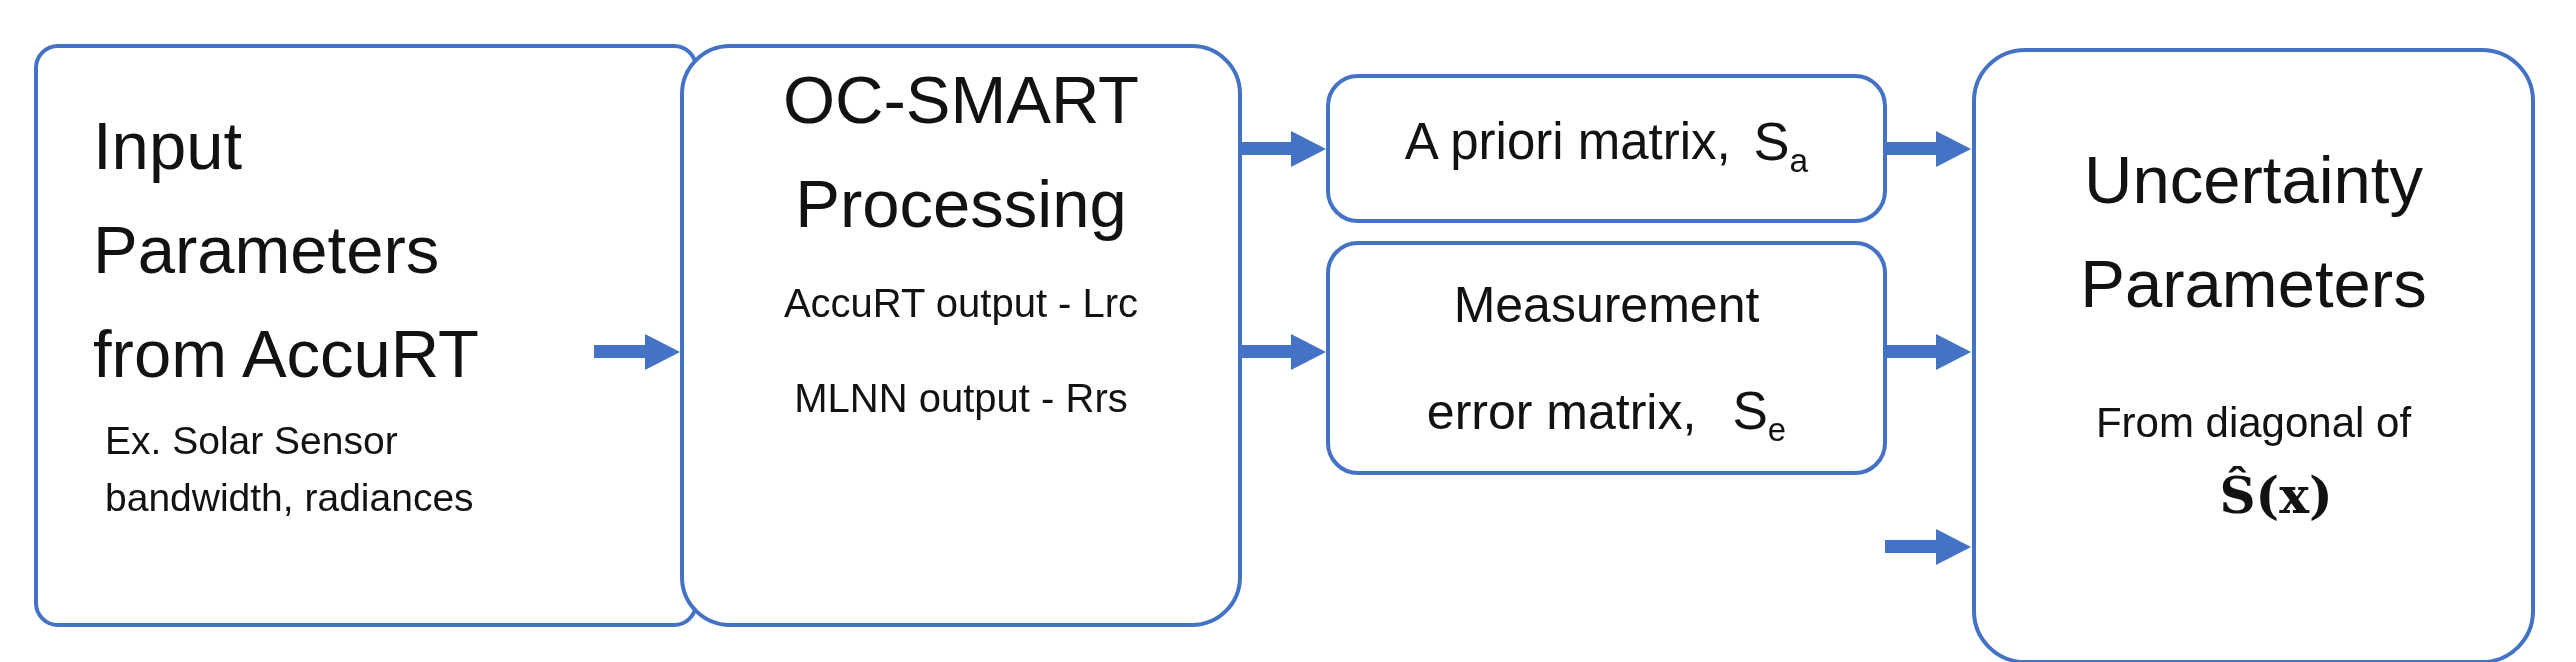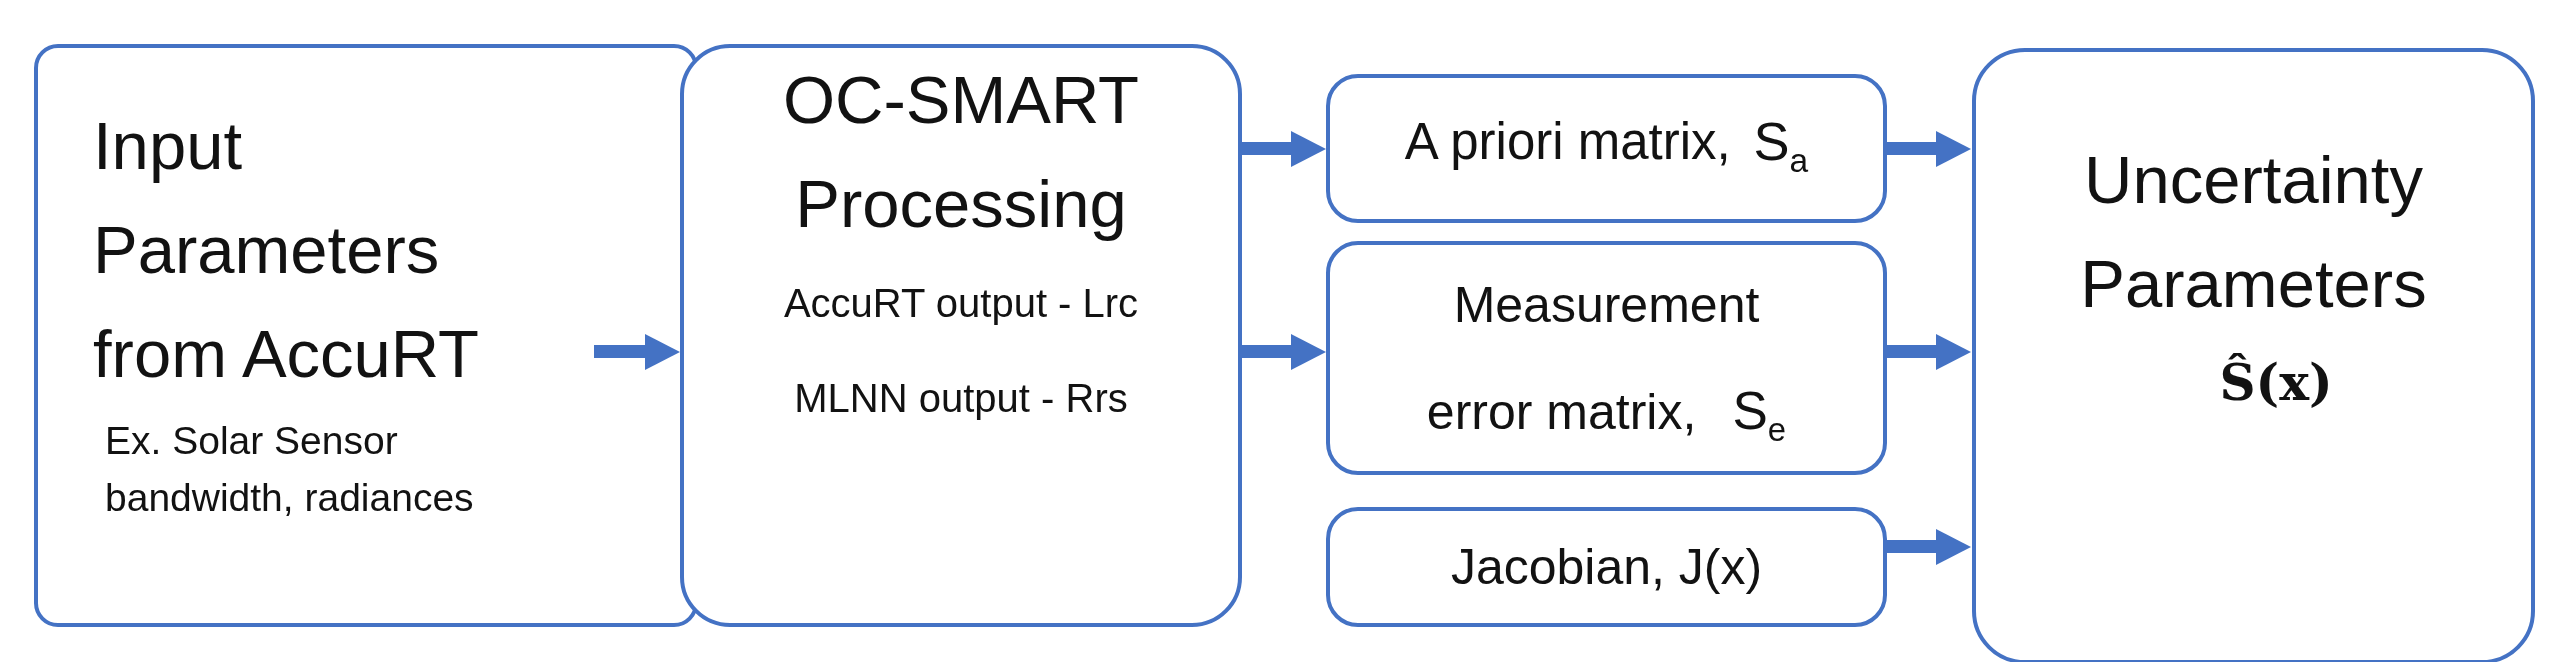--- a/index.html
+++ b/index.html
@@ -111,23 +111,20 @@
   </div>
 
   <div class="box" id="box-measure" style="border-color: rgb(68, 114, 196);">
     <div>Measurement</div>
     <div>
       <span>error matrix,</span>
       <span class="sym"><span>S</span><sub>e</sub></span>
     </div>
   </div>
 
-  <div class="box" id="box-jacobian" style="border-color: rgb(68, 114, 196);">
-    <span>Jacobian, J(x)</span>
-  </div>
 
   <div class="arrow" id="arrow-d">
     <div class="shaft" style="background: rgb(68, 114, 196);"></div>
     <div class="head" style="border-left-color: rgb(68, 114, 196);"></div>
   </div>
 
   <div class="arrow" id="arrow-e">
     <div class="shaft" style="background: rgb(68, 114, 196);"></div>
     <div class="head" style="border-left-color: rgb(68, 114, 196);"></div>
   </div>
@@ -135,17 +132,18 @@
   <div class="arrow" id="arrow-f">
     <div class="shaft" style="background: rgb(68, 114, 196);"></div>
     <div class="head" style="border-left-color: rgb(68, 114, 196);"></div>
   </div>
 
   <div class="box" id="box-uncertainty" style="border-color: rgb(68, 114, 196);">
     <div>
       <div class="title-line">Uncertainty</div>
       <div class="title-line">Parameters</div>
     </div>
+    <div class="unc-sub">From diagonal of</div>
     <div class="unc-formula">Ŝ(x)</div>
   </div>
 
 </div>
 
 
 </body></html>

